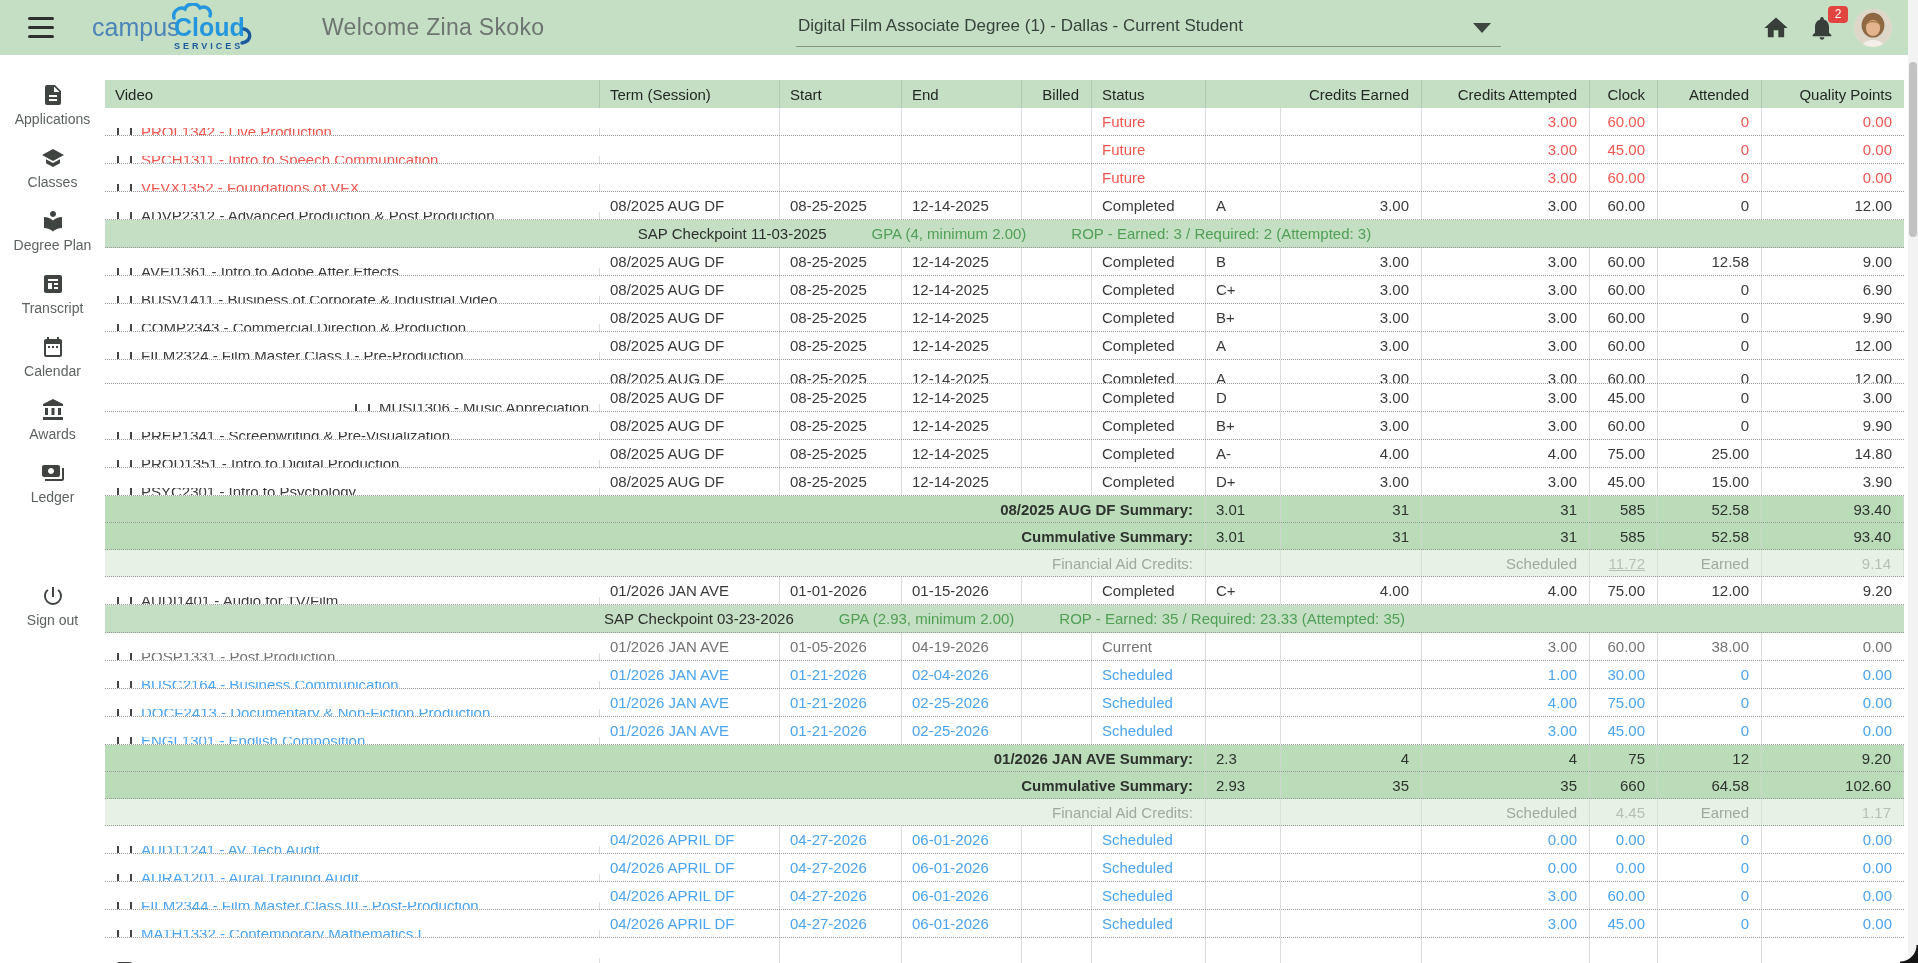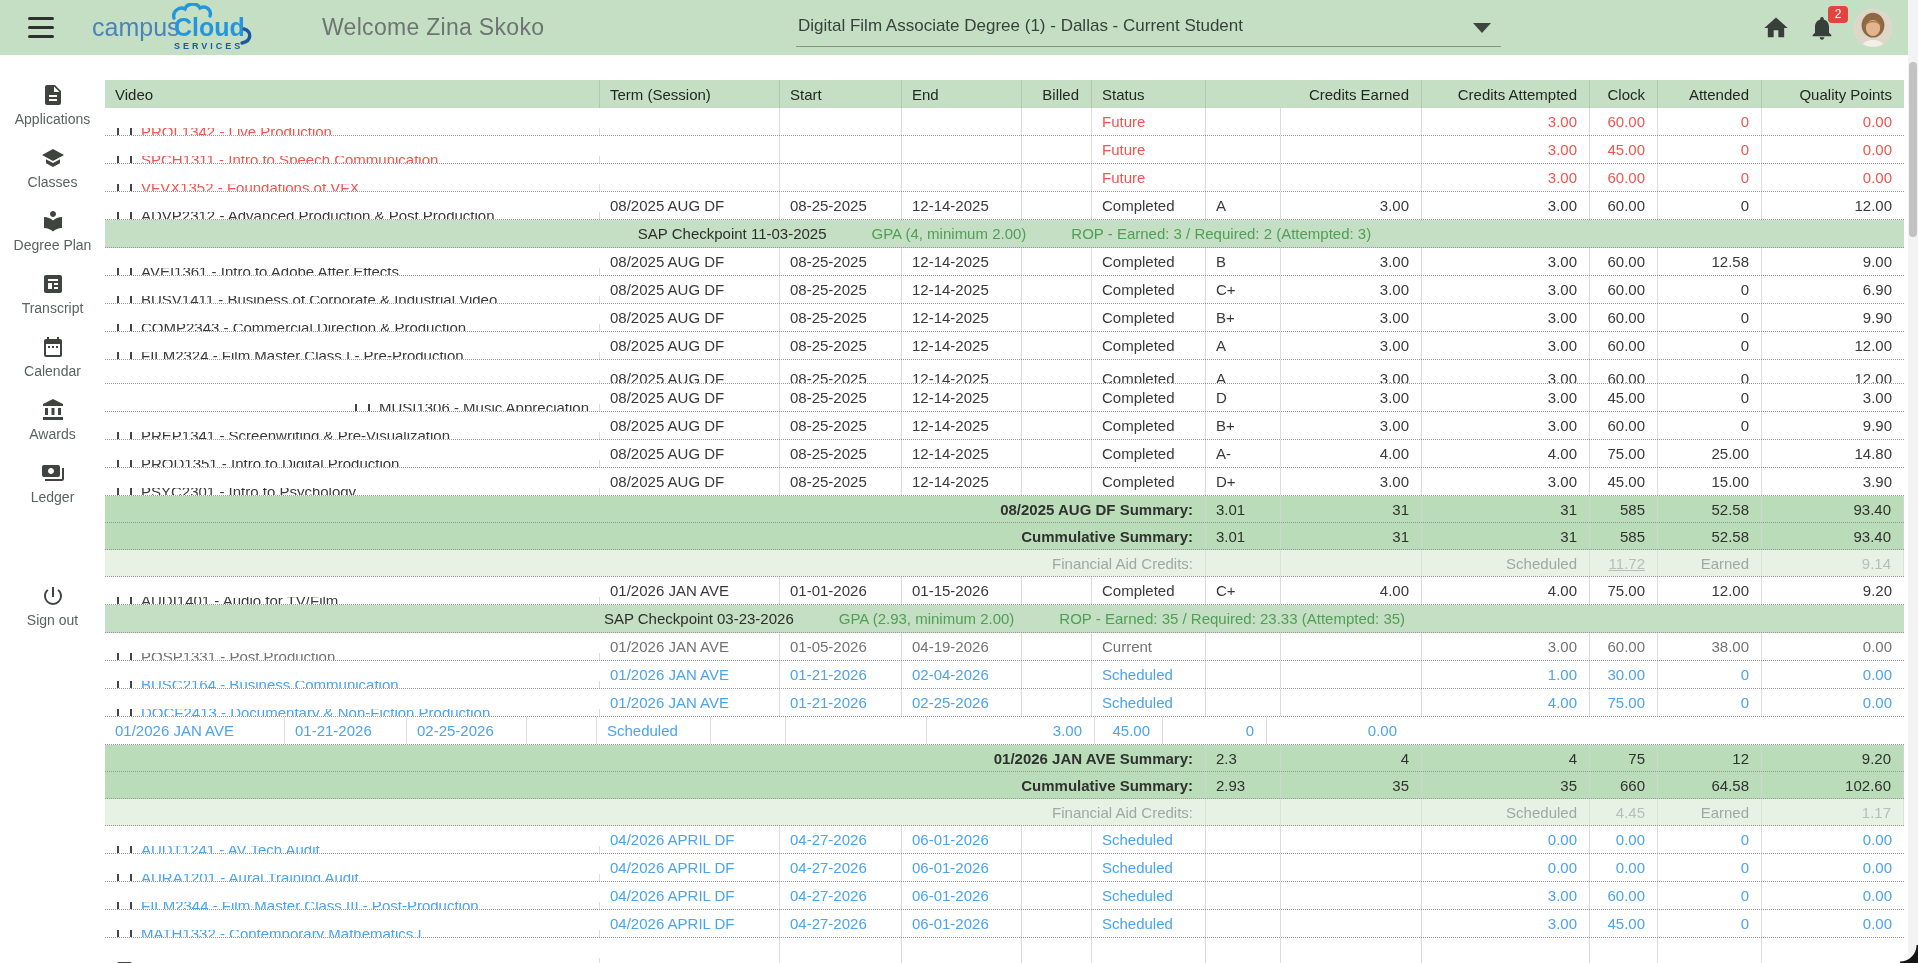--- a/index.html
+++ b/index.html
@@ -510,20 +510,24 @@
         <div class="cell r" style="width: 70px;"></div>
         <div class="cell" style="width: 114px;">Scheduled</div>
         <div class="cell" style="width: 75px;"></div>
         <div class="cell r" style="width: 141px;"></div>
         <div class="cell r" style="width: 168px;">4.00</div>
         <div class="cell r" style="width: 68px;">75.00</div>
         <div class="cell r" style="width: 104px;">0</div>
         <div class="cell r" style="width: 142px;">0.00</div>
       </div>
       <div class="row scheduled">
+        <div class="cell course-cell" style="width: 495px;">
+          <span class="cb"></span>
+          <span class="course-text">ENGL1301 - English Composition</span>
+        </div>
         <div class="cell" style="width: 180px;">01/2026 JAN AVE</div>
         <div class="cell" style="width: 122px;">01-21-2026</div>
         <div class="cell" style="width: 120px;">02-25-2026</div>
         <div class="cell r" style="width: 70px;"></div>
         <div class="cell" style="width: 114px;">Scheduled</div>
         <div class="cell" style="width: 75px;"></div>
         <div class="cell r" style="width: 141px;"></div>
         <div class="cell r" style="width: 168px;">3.00</div>
         <div class="cell r" style="width: 68px;">45.00</div>
         <div class="cell r" style="width: 104px;">0</div>

